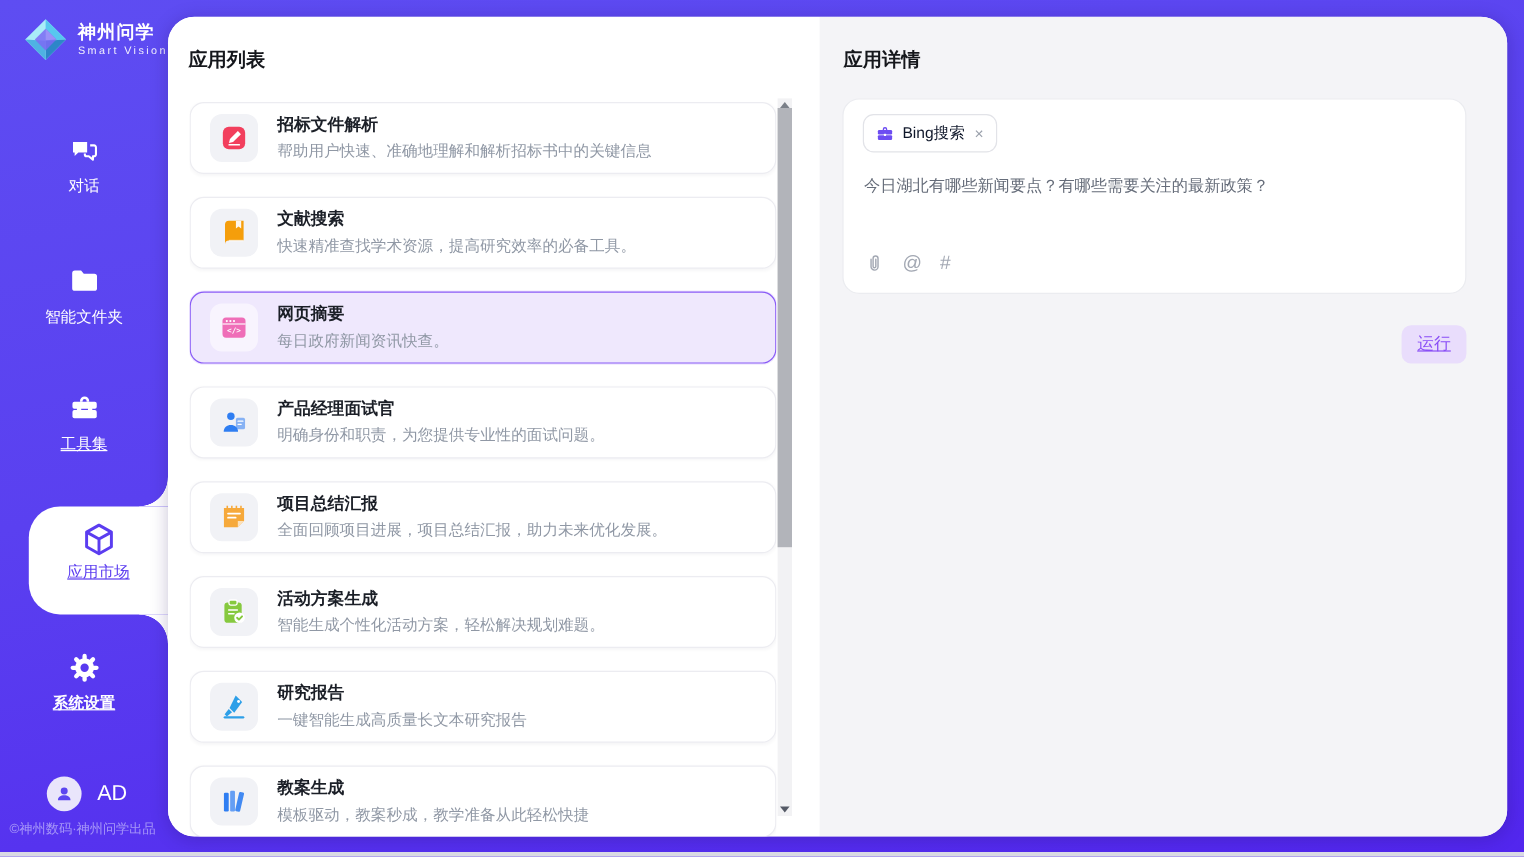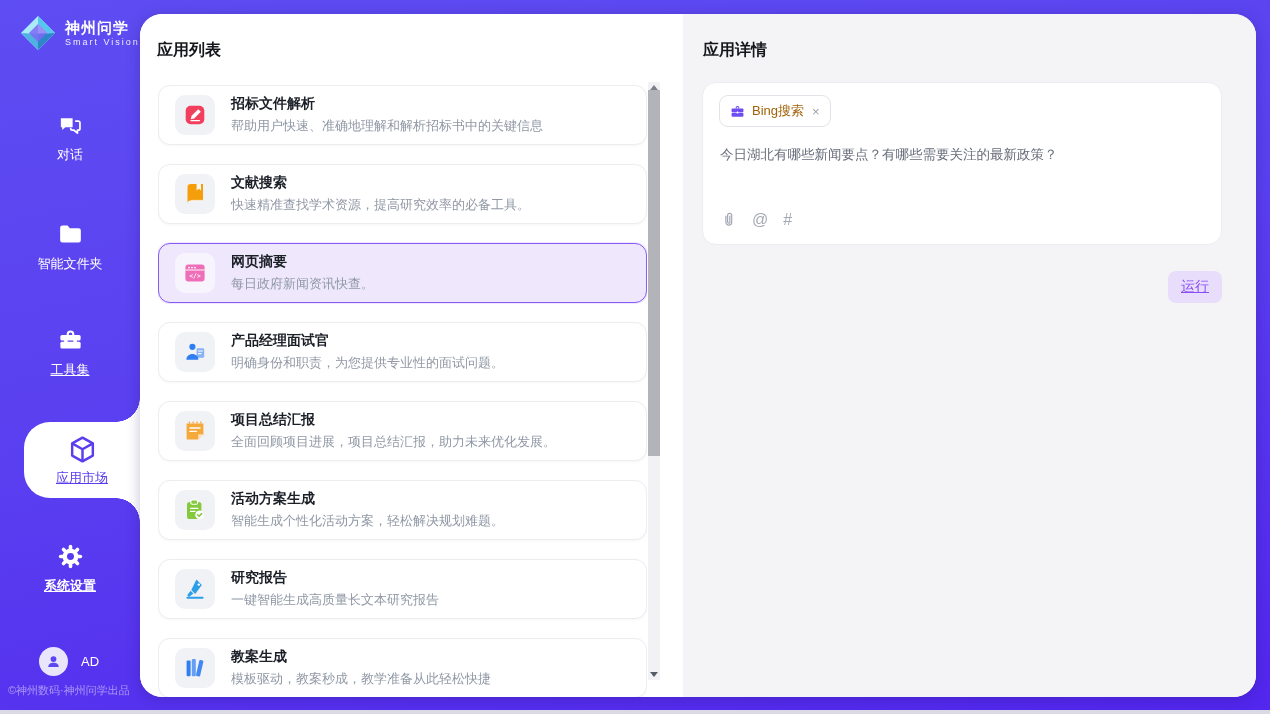--- a/index.html
+++ b/index.html
@@ -20,33 +20,33 @@
 
   .nav { position:absolute; left:0; width:140px; text-align:center; color:#fff; cursor:pointer; }
   .nav svg { width:27px; height:27px; display:block; margin:0 auto; }
   .nav .nav-label { display:block; font-size:13px; margin-top:7px; color:#fff; }
   .nav-chat    { top:112px; }
   .nav-folder  { top:221px; }
   .nav-toolbox { top:327px; }
   .nav-gear    { top:543px;font-weight:bold; }
 
   
-  .active-tab { position:absolute; left:24px; top:422px; width:116px; height:76px;
+  .active-tab { position:absolute; left:24px; top:422px; width:116px; height:90px;
     background:#fff; border-radius:26px 0 0 26px; text-align:center; cursor:pointer; }
   .active-tab::before { content:""; position:absolute; right:0; top:-24px; width:24px; height:24px;
     background:radial-gradient(circle at 0 0, rgba(0,0,0,0) 23.5px, #fff 24px); }
   .active-tab::after  { content:""; position:absolute; right:0; bottom:-24px; width:24px; height:24px;
     background:radial-gradient(circle at 0 100%, rgba(0,0,0,0) 23.5px, #fff 24px); }
   .active-tab svg { width:31px; height:31px; display:block; margin:12px auto 3px; }
   .active-tab .nav-label { font-size:13px; color:#5b3df0; text-decoration:underline; }
 
   .user { position:absolute; left:39px; top:647px; display:flex; align-items:center; gap:13px; cursor:pointer; }
   .avatar { width:29px; height:29px; border-radius:50%; background:#e9e5fb; display:flex; align-items:center; justify-content:center; }
   .avatar svg { width:17px; height:17px; }
-  .user-name { color:#fff; font-size:13px; }
+  .user-name { color:#fff; font-size:18px; }
   .side-footer { position:absolute; left:8px; bottom:16px; width:132px; font-size:11px;
     color:rgba(230,228,255,.55); white-space:nowrap; }
 
   
   .content { position:absolute; left:140px; top:14px; width:1116px; height:683px;
     border-radius:22px; overflow:hidden; display:flex; background:#fff;
     box-shadow:0 2px 14px rgba(30,10,90,.25); }
   .left-panel  { position:relative; width:543px; height:100%; background:#fff; }
   .right-panel { position:relative; width:573px; height:100%; background:#f4f4f7; }
   .panel-title { position:absolute; top:26px; font-size:16px; font-weight:700; color:#15171c; }
@@ -75,21 +75,21 @@
   .sb-down { bottom:3px; border-top:5px solid #555a66; }
   .sb-thumb { position:absolute; left:0; top:8px; width:12px; height:366px; background:#b2b4ba; cursor:grab; }
 
   
   .detail-card { position:absolute; left:19px; top:68px; width:520px; height:163px;
     background:#fff; border:1px solid #ebecf0; border-radius:14px; }
   .tool-tag { position:absolute; left:16px; top:12px; height:32px; padding:0 10px;
     display:inline-flex; align-items:center; gap:7px; background:#fff;
     border:1px solid #e2e3e8; border-radius:9px; cursor:pointer; }
   .tool-tag svg { width:15px; height:15px; }
-  .tag-label { font-size:13px; color:#a16207; }
+  .tag-label { font-size:13px; color:#0f172a; }
   .tag-close { font-size:13px; color:#9aa0ab; margin-left:1px; cursor:pointer; }
   .prompt-text { position:absolute; left:17px; top:62px; right:16px; font-size:13.5px;
     line-height:20px; color:#666d7a; cursor:text; }
   .tool-row { position:absolute; left:17px; bottom:16px; display:flex; align-items:center; gap:15px; color:#a3a8b3; }
   .tool-row .t-btn { cursor:pointer; display:flex; align-items:center; }
   .tool-row svg { width:17px; height:17px; }
   .glyph-btn { font-size:16px; line-height:16px; color:#a3a8b3; }
   .run-btn { position:absolute; right:34px; top:257px; min-width:51px; height:32px; padding:0 13px;
     background:#e9ddfc; color:#8a4ef6; border:none; border-radius:8px; font-size:14px;
     font-family:inherit; cursor:pointer;text-decoration:underline; }

